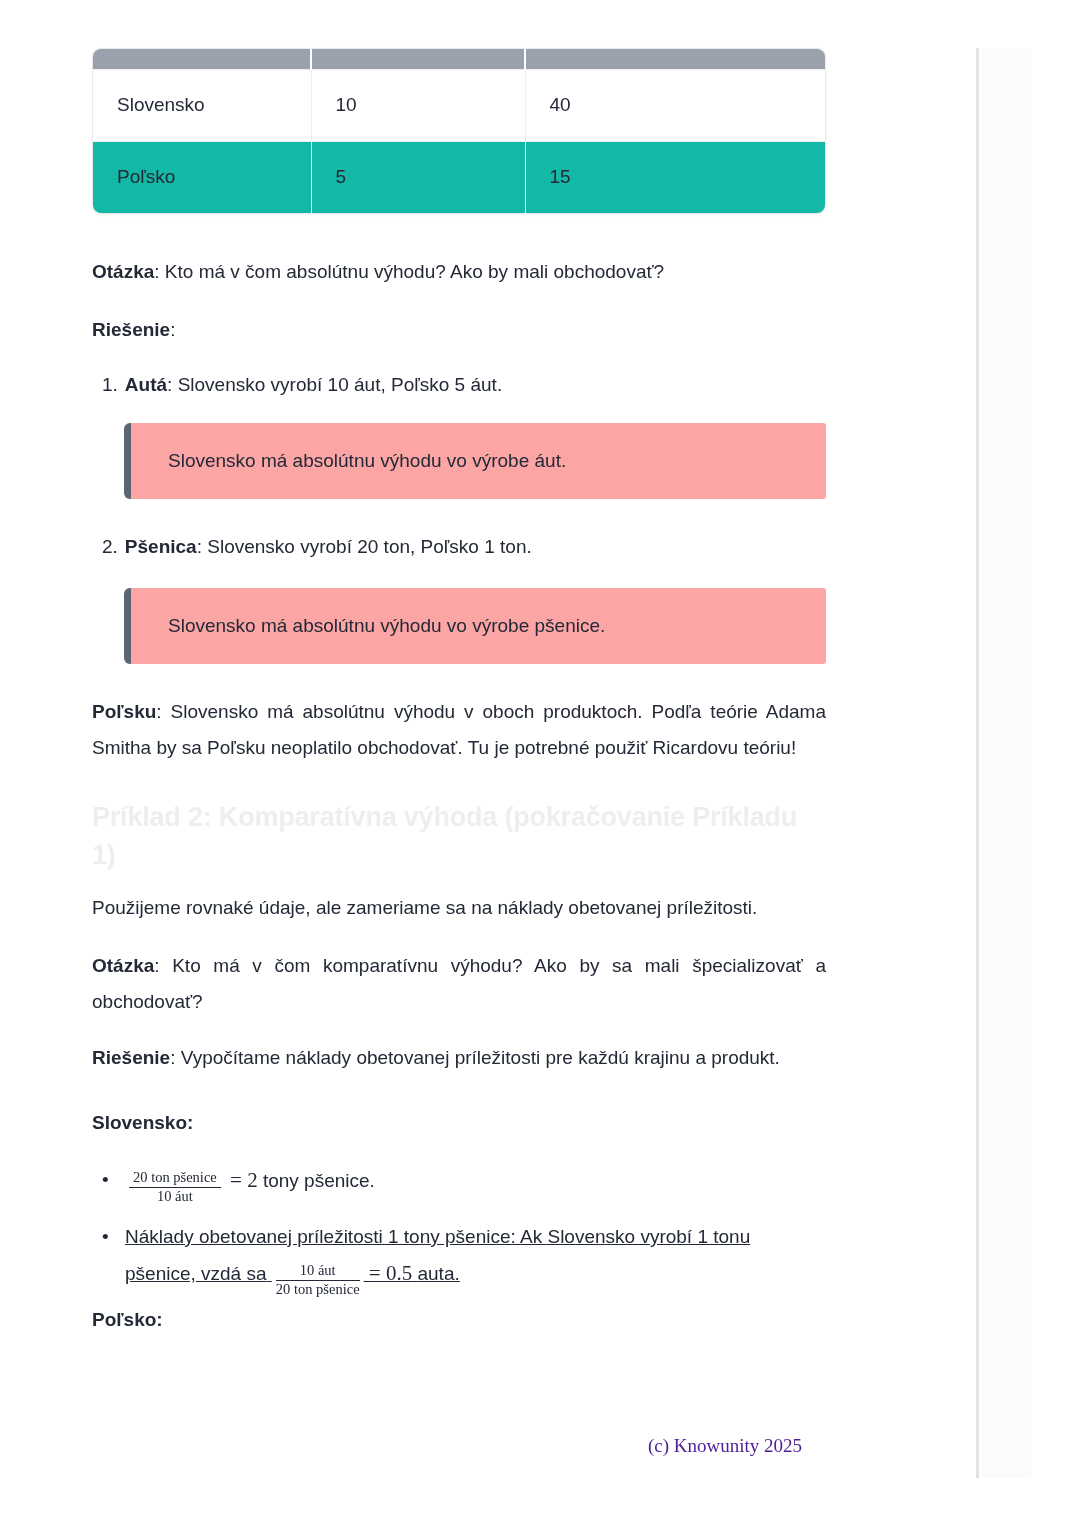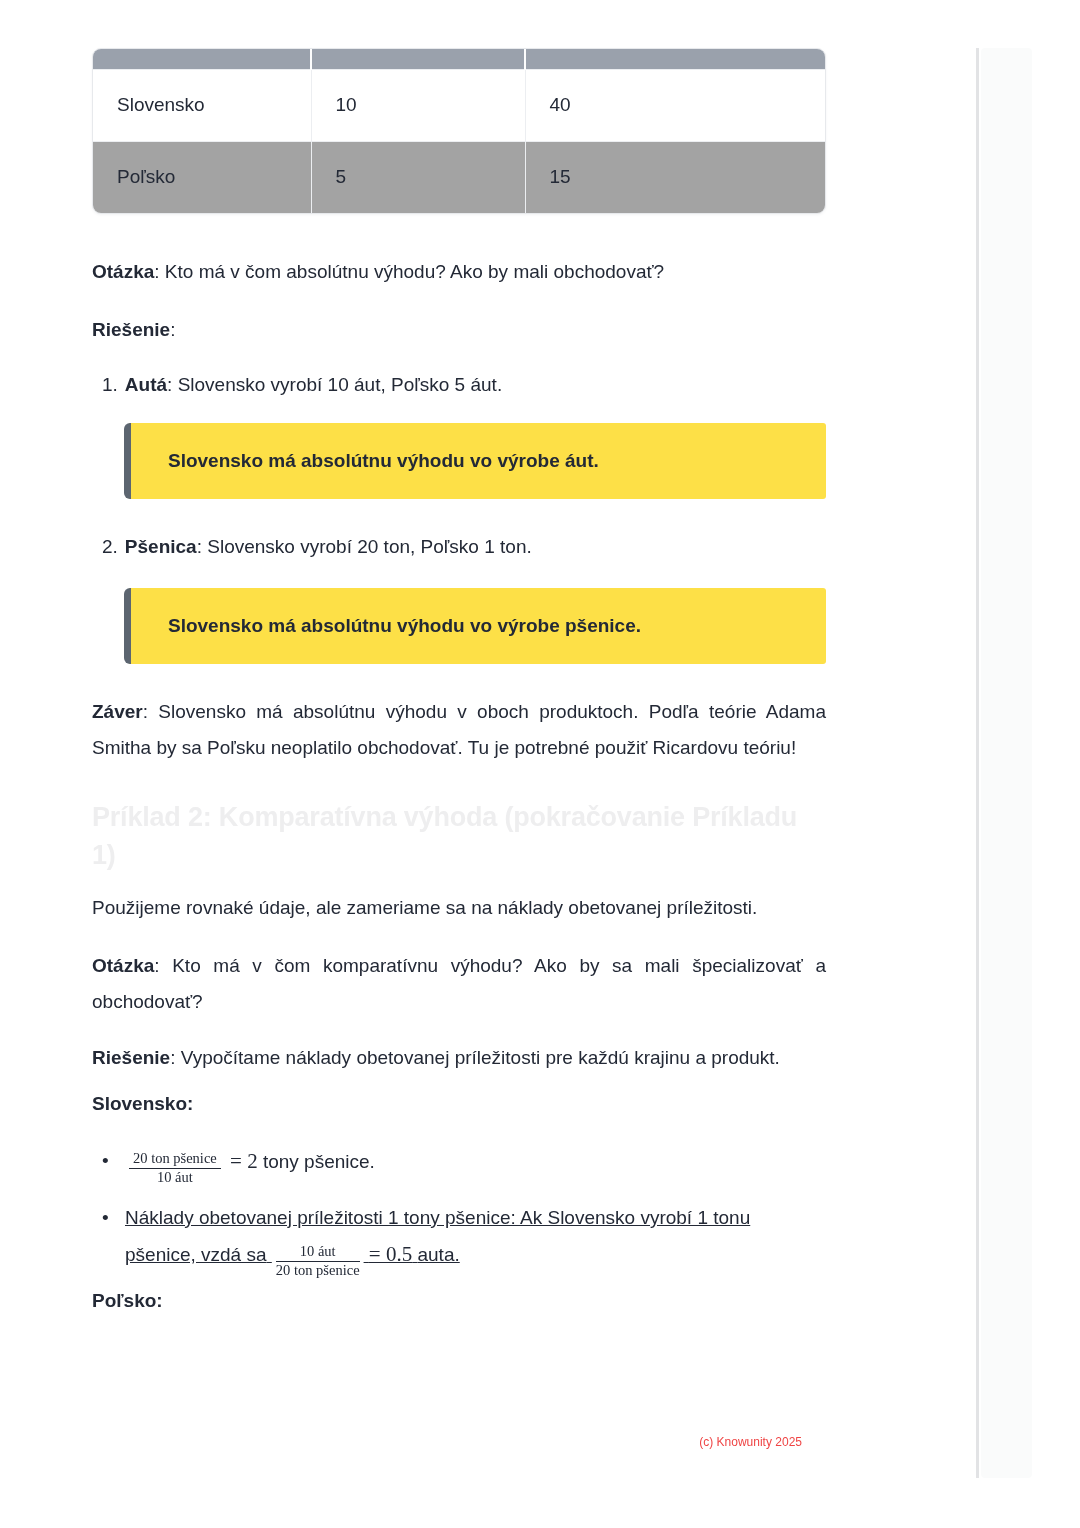--- a/index.html
+++ b/index.html
@@ -12,70 +12,70 @@
   
   .tbl-wrap { margin-top:48px; border:1px solid #e7e9ec; border-radius:9px;
               overflow:hidden; box-shadow:0 1px 3px rgba(20,30,50,.05); background:#fff; }
   table { width:100%; border-collapse:collapse; table-layout:fixed; }
   col.c1 { width:218px; } col.c2 { width:214px; } col.c3 { width:300px; }
   thead th { height:20px; background:#9aa1ac; padding:0; }
   thead th + th { border-left:2px solid #fdfdfd; }
   tbody td { height:72px; font-size:19px; padding-left:24px; vertical-align:middle;
              border-top:1px solid #eceef1; }
   tbody td + td { border-left:1px solid #eceef1; }
-  tbody tr.alt { background:#a3a3a3; }
+  tbody tr.alt { background:#14b8a6; }
 
   
   p, .olitem, h3 { font-size:19px; line-height:36px; }
   .b { font-weight:bold; }
   .just { text-align:justify; }
 
   .otazka1   { margin-top:40px; }
   .riesenie1 { margin-top:22px; }
   .olitem1   { margin-top:19px; }
   .olitem    { padding-left:10px; }
   .olitem .onum { margin-right:7px; }
   .olitem2   { margin-top:30px; }
 
-  blockquote { margin:20px 0 0 32px; width:702px; background:#fde047;
+  blockquote { margin:20px 0 0 32px; width:702px; background:#fca5a5;
                border-left:7px solid #5c6570; border-radius:6px 3px 3px 6px;
-               padding:20px 20px 20px 37px; font-size:19px; line-height:36px;font-weight:bold; }
+               padding:20px 20px 20px 37px; font-size:19px; line-height:36px; }
   .bq2 { margin-top:23px; }
 
   .zaver { margin-top:30px; }
 
   h2.ghost { margin-top:32px; font-size:27px; line-height:38px; font-weight:bold;
              color:#eeeeef; letter-spacing:-0.2px; }
 
   .pouzijeme { margin-top:16px; }
   .otazka2   { margin-top:22px; }
   .riesenie2 { margin-top:20px; }
-  h3 { margin-top:10px; font-size:19px; }
+  h3 { margin-top:29px; font-size:19px; }
   .polsko-h { margin-top:4px; }
 
   ul.costs { margin-top:21px; list-style:none; }
   ul.costs li { position:relative; padding-left:33px; font-size:19px; line-height:36px; }
   ul.costs li + li { margin-top:14px;text-decoration:underline; }
   ul.costs li::before { content:"•"; position:absolute; left:10px; top:0;
                         font-size:19px; line-height:36px; }
 
   .frac { display:inline-block; vertical-align:-14px; text-align:center;
           font-family:"Liberation Serif", serif; line-height:1.1; margin:0 4px; }
   .frac .num { display:block; font-size:14.5px; padding:0 4px 1px;
                border-bottom:1.4px solid #232936; }
   .frac .den { display:block; font-size:14.5px; padding-top:1px; }
   .eq { font-family:"Liberation Serif", serif; font-size:21px; }
 
   
   .v-divider  { position:absolute; left:976px; top:48px; width:3px;  height:1430px;
                 background:#e2e3e5; }
   .edge-panel { position:absolute; left:981px; top:48px; width:51px; height:1430px;
                 background:#fafbfb; border-radius:4px; }
-  .footer { position:absolute; top:1435px; right:66px; font-size:12px;
-            color:#ef4444; z-index:5; }
+  .footer { position:absolute; top:1435px; right:66px; font-size:19px;
+            color:#4c1d95; z-index:5;font-family:Liberation Serif, serif; }
 </style>
 </head>
 <body>
 
 <div class="page">
 
   <div class="content">
 
     <div class="tbl-wrap">
       <table>
@@ -111,21 +111,21 @@
     <p class="riesenie1"><span class="b">Riešenie</span><span>:</span></p>
 
     <div class="olitem olitem1"><span class="onum">1.</span><span class="b">Autá</span><span>: Slovensko vyrobí 10 áut, Poľsko 5 áut.</span></div>
 
     <blockquote><span>Slovensko má absolútnu výhodu vo výrobe áut.</span></blockquote>
 
     <div class="olitem olitem2"><span class="onum">2.</span><span class="b">Pšenica</span><span>: Slovensko vyrobí 20 ton, Poľsko 1 ton.</span></div>
 
     <blockquote class="bq2"><span>Slovensko má absolútnu výhodu vo výrobe pšenice.</span></blockquote>
 
-    <p class="zaver just"><span class="b">Záver</span><span>: Slovensko má absolútnu výhodu v oboch produktoch. Podľa teórie Adama Smitha by sa Poľsku neoplatilo obchodovať. Tu je potrebné použiť Ricardovu teóriu!</span></p>
+    <p class="zaver just"><span class="b">Poľsku</span><span>: Slovensko má absolútnu výhodu v oboch produktoch. Podľa teórie Adama Smitha by sa Poľsku neoplatilo obchodovať. Tu je potrebné použiť Ricardovu teóriu!</span></p>
 
     <h2 class="ghost">Príklad 2: Komparatívna výhoda (pokračovanie Príkladu 1)</h2>
 
     <p class="pouzijeme">Použijeme rovnaké údaje, ale zameriame sa na náklady obetovanej príležitosti.</p>
 
     <p class="otazka2 just"><span class="b">Otázka</span><span>: Kto má v čom komparatívnu výhodu? Ako by sa mali špecializovať a obchodovať?</span></p>
 
     <p class="riesenie2 just"><span class="b">Riešenie</span><span>: Vypočítame náklady obetovanej príležitosti pre každú krajinu a produkt.</span></p>
 
     <h3>Slovensko:</h3>

